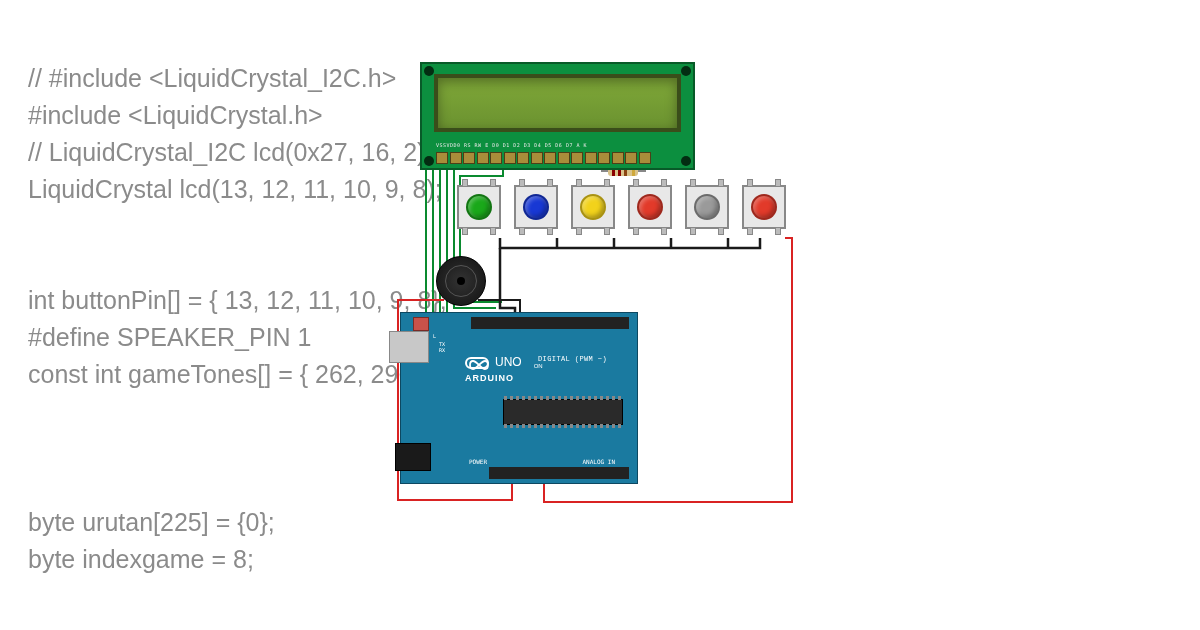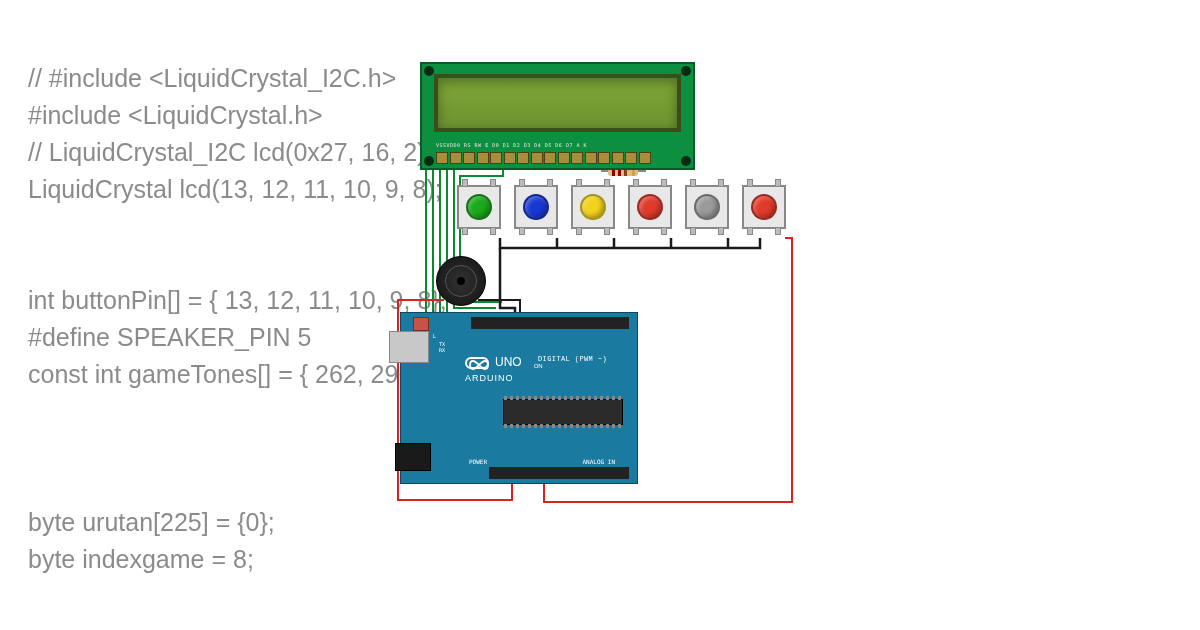--- a/index.html
+++ b/index.html
@@ -305,20 +305,21 @@
     display:none;
   }
   .arduino .model {
     position: absolute;
     top: 60px;
     left: 64px;
     color: #fff;
     font-family: sans-serif;
     font-size: 9px;
     letter-spacing: 1px;
+    font-weight: bold;
   }
   .arduino .tiny-pins {
     position:absolute;
     font-size:5px;
     color:#fff;
     font-family:monospace;
     white-space:pre;
   }
 
   
@@ -335,21 +336,21 @@
 </head>
 <body>
 
 <pre class="code-block"><span>// #include &lt;LiquidCrystal_I2C.h&gt;</span>
 <span>#include &lt;LiquidCrystal.h&gt;</span>
 <span>// LiquidCrystal_I2C lcd(0x27, 16, 2);</span>
 <span>LiquidCrystal lcd(13, 12, 11, 10, 9, 8);</span>
 <span></span>
 <span></span>
 <span>int buttonPin[] = { 13, 12, 11, 10, 9, 8};</span>
-<span>#define SPEAKER_PIN 5</span>
+<span>#define SPEAKER_PIN 1</span>
 <span>const int gameTones[] = { 262, 296, 330, 364, 393 };</span>
 <span></span>
 <span></span>
 <span></span>
 <span>byte urutan[225] = {0};</span>
 <span>byte indexgame = 8;</span></pre>
 
 <svg class="wires">
 
   <path d="M 440 170 L 440 320 L 472 320" stroke="#0a8a2f" stroke-width="2" fill="none"></path>

